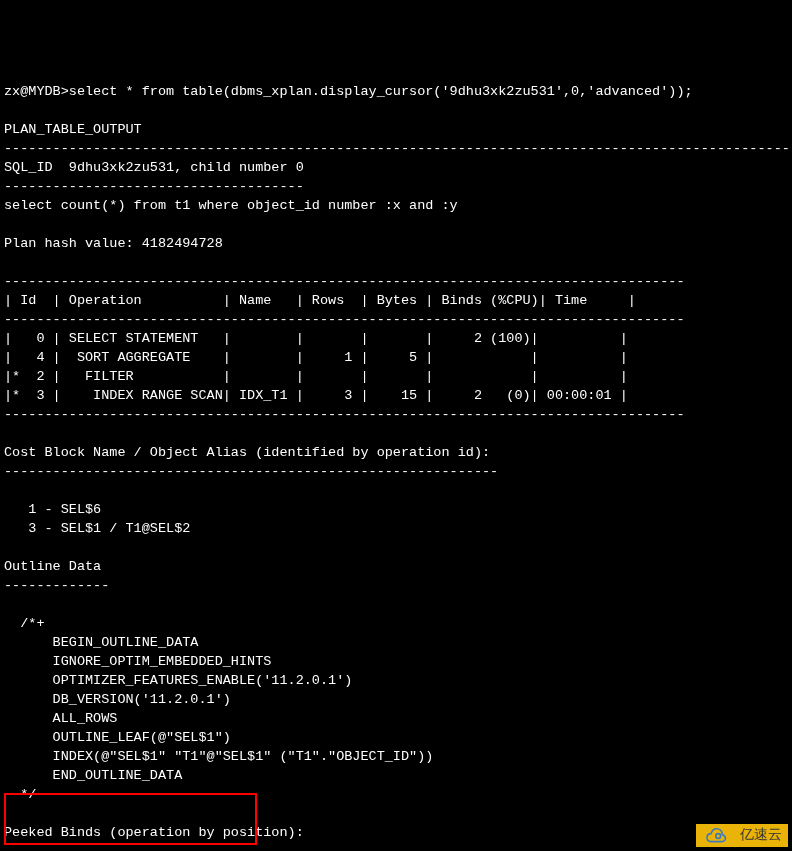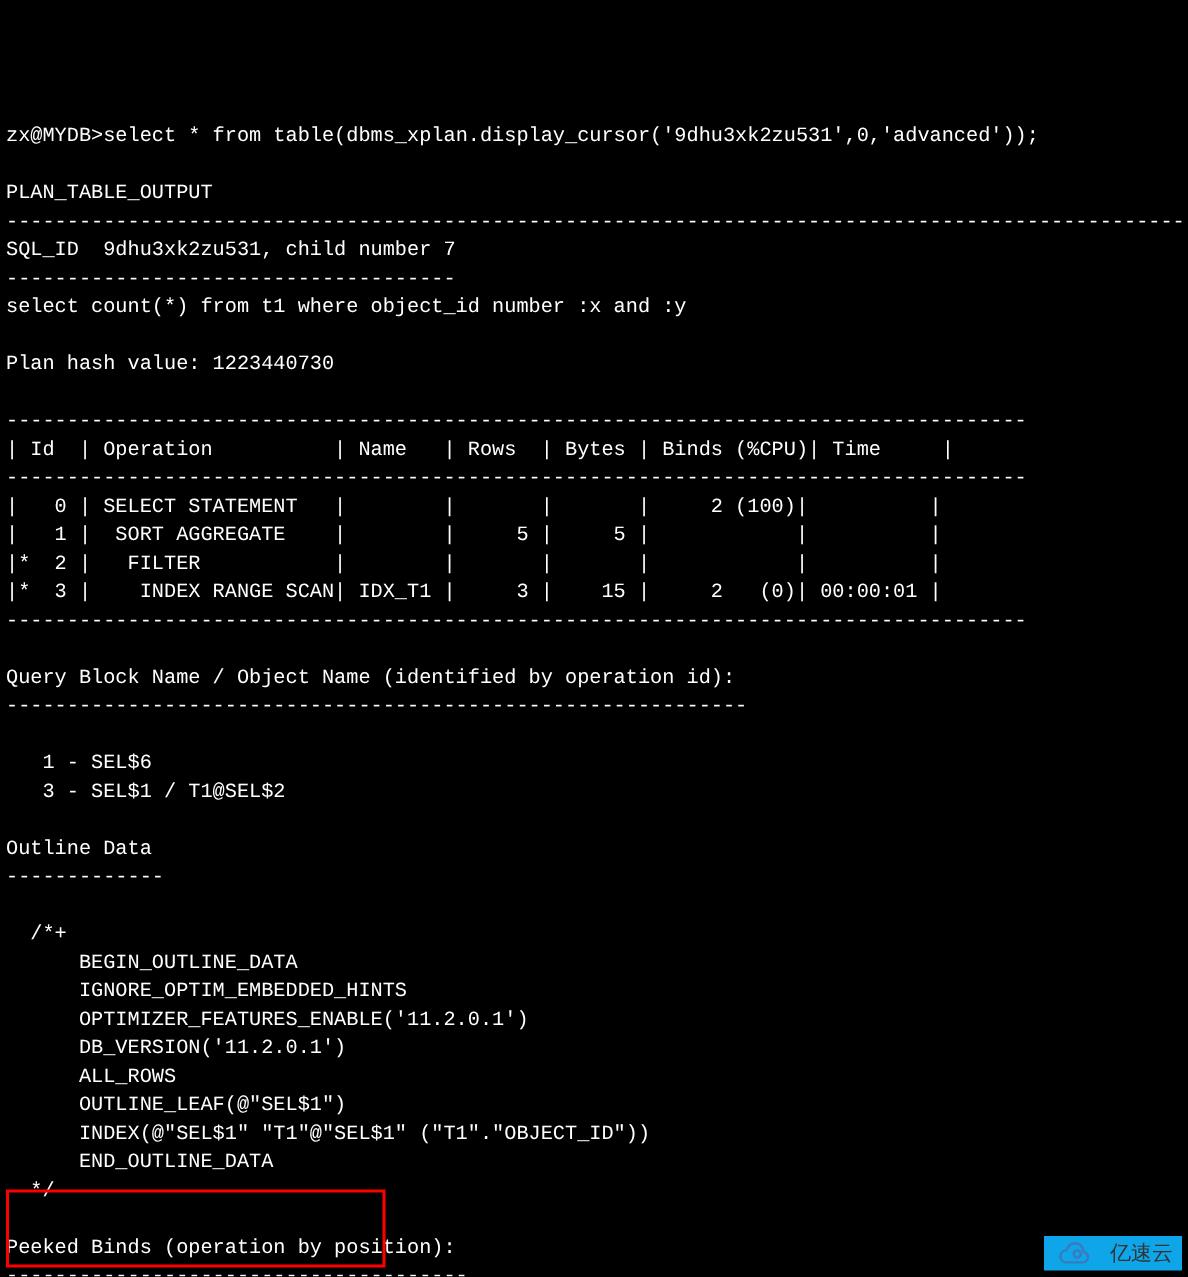--- a/index.html
+++ b/index.html
@@ -22,57 +22,57 @@
     left: 4px;
     top: 793px;
     width: 253px;
     height: 52px;
     pointer-events: none;
   }
   .watermark {
     position: absolute;
     right: 4px;
     bottom: 4px;
-    background: #0ea5e9;
+    background: #eab308;
     padding: 2px 6px;
     display: flex;
     align-items: center;
     gap: 12px;
-    font-family: Liberation Sans, sans-serif;
+    font-family: Liberation Mono, monospace;
     color: #333;
     font-size: 14px;
   }
   .watermark svg { width: 26px; height: 16px; }
   .wm-text { color:#333; font-weight:500; }
 </style>
 </head>
 <body>
 
 
 
 <span>zx@MYDB&gt;</span><span>select * from table(dbms_xplan.display_cursor('9dhu3xk2zu531',0,'advanced'));</span>
 
 <span>PLAN_TABLE_OUTPUT</span>
 <span>-------------------------------------------------------------------------------------------------</span>
-<span>SQL_ID  9dhu3xk2zu531, child number 7</span>
+<span>SQL_ID  9dhu3xk2zu531, child number 0</span>
 <span>-------------------------------------</span>
 <span>select count(*) from t1 where object_id number :x and :y</span>
 
-<span>Plan hash value: 1223440730</span>
+<span>Plan hash value: 4182494728</span>
 
 <span>------------------------------------------------------------------------------------</span>
 <span>| Id  | Operation          | Name   | Rows  | Bytes | Binds (%CPU)| Time     |</span>
 <span>------------------------------------------------------------------------------------</span>
 <span>|   0 | SELECT STATEMENT   |        |       |       |     2 (100)|          |</span>
-<span>|   1 |  SORT AGGREGATE    |        |     5 |     5 |            |          |</span>
+<span>|   4 |  SORT AGGREGATE    |        |     1 |     5 |            |          |</span>
 <span>|*  2 |   FILTER           |        |       |       |            |          |</span>
 <span>|*  3 |    INDEX RANGE SCAN| IDX_T1 |     3 |    15 |     2   (0)| 00:00:01 |</span>
 <span>------------------------------------------------------------------------------------</span>
 
-<span>Query Block Name / Object Name (identified by operation id):</span>
+<span>Cost Block Name / Object Alias (identified by operation id):</span>
 <span>-------------------------------------------------------------</span>
 
 <span>   1 - SEL$6</span>
 <span>   3 - SEL$1 / T1@SEL$2</span>
 
 <span>Outline Data</span>
 <span>-------------</span>
 
 <span>  /*+</span>
 <span>      BEGIN_OUTLINE_DATA</span>

